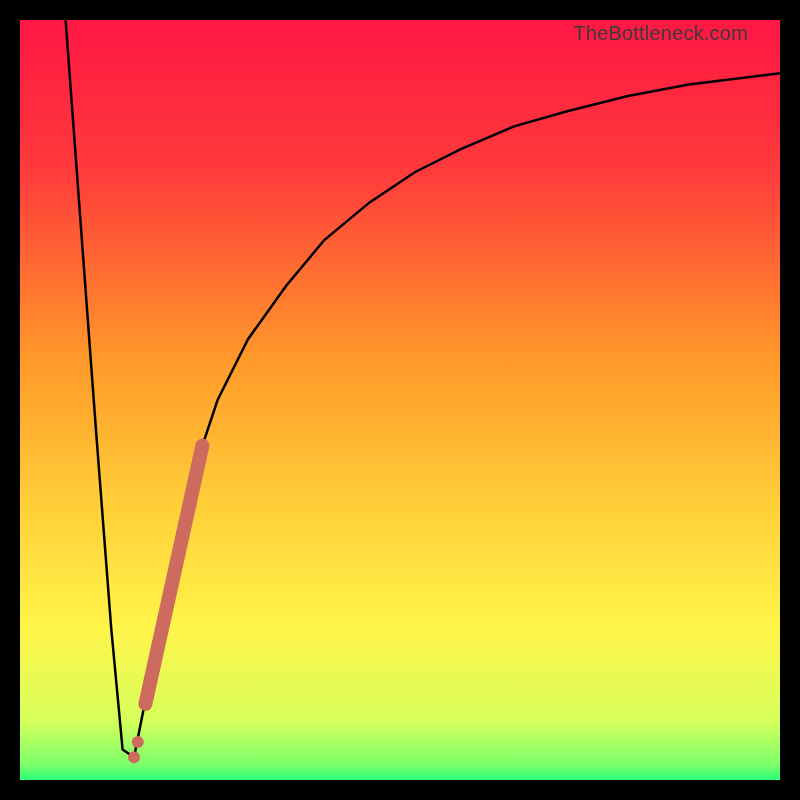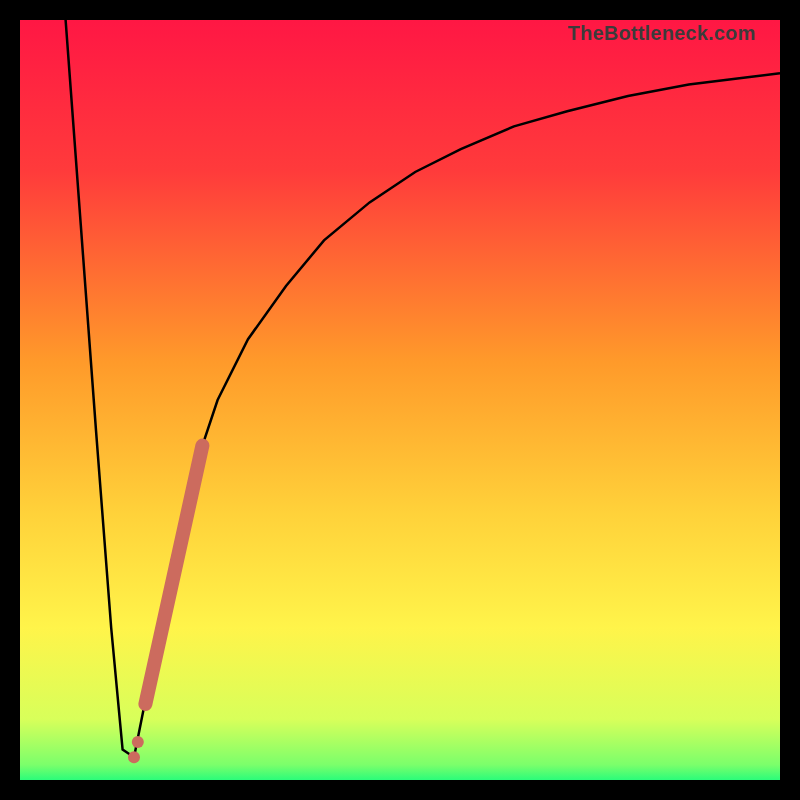--- a/index.html
+++ b/index.html
@@ -1,19 +1,19 @@
 <!DOCTYPE html>
 <html><head>
 <meta charset="utf-8">
 <style>
 html,body{margin:0;padding:0;width:800px;height:800px;overflow:hidden;font-family:Arial,Helvetica,sans-serif}
 #wrap{position:relative;width:800px;height:800px;background:#000}
 #plot{position:absolute;left:20px;top:20px;width:760px;height:760px}
 #grad{position:absolute;inset:0}
-#watermark{position:absolute;top:2px;right:24px;font-size:20px;font-weight:700;color:#3b3b3b;letter-spacing:.2px}
+#watermark{position:absolute;top:2px;right:32px;font-size:20px;font-weight:400;color:#3b3b3b;letter-spacing:.2px}
 svg{position:absolute;inset:0}
 .curve{fill:none;stroke:#000;stroke-width:2.5}
 .blob{fill:none;stroke:#cc6b5e;stroke-width:14;stroke-linecap:round}
 .dot{fill:#cc6b5e}
 </style>
 </head>
 <body>
 
 <div id="wrap">
   <div id="plot">

